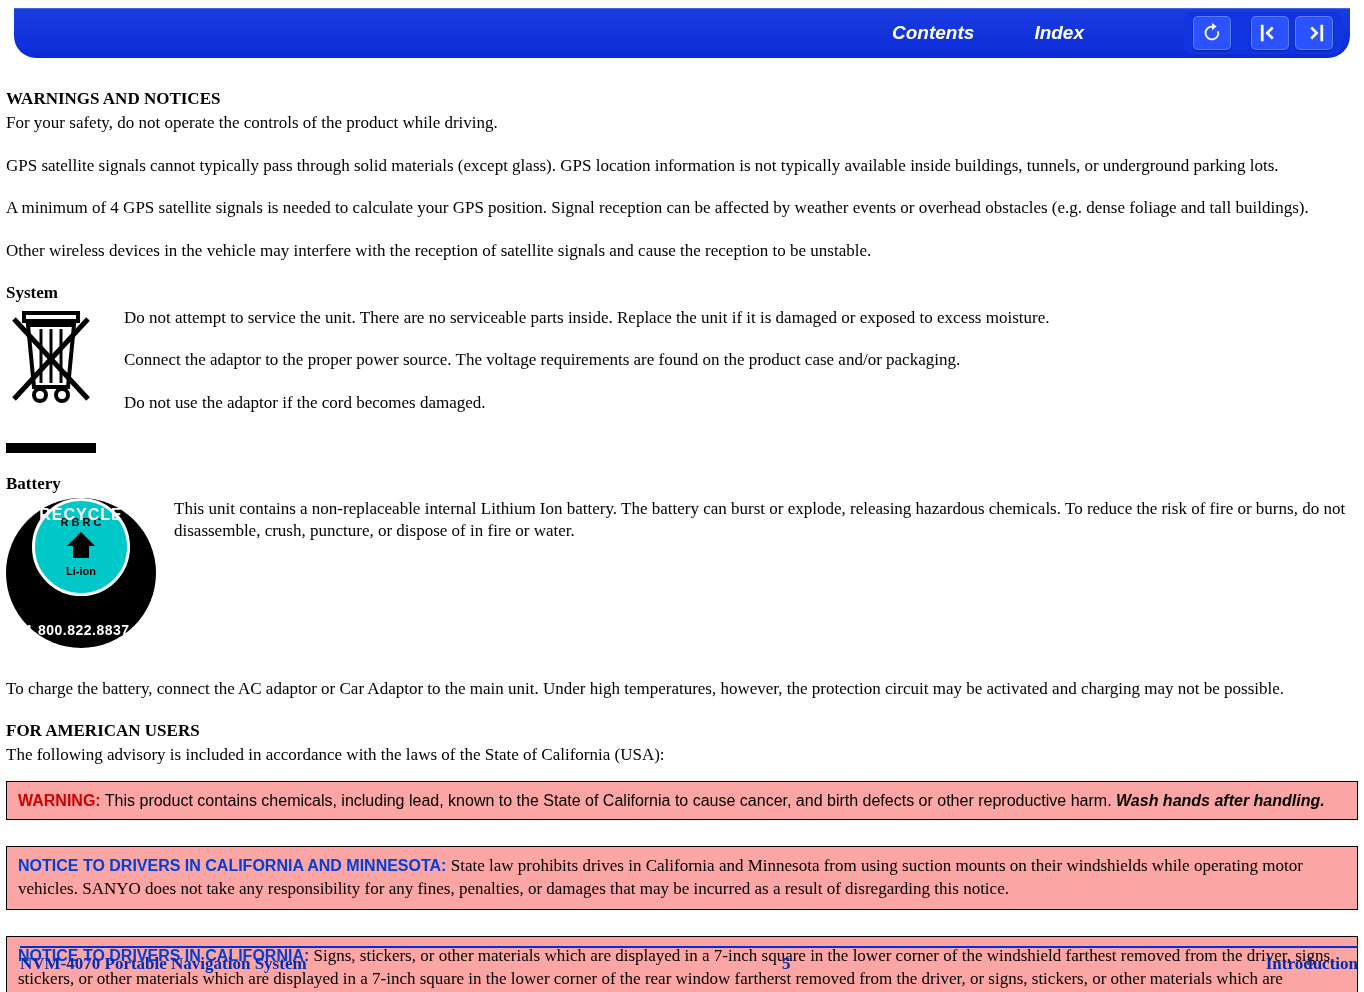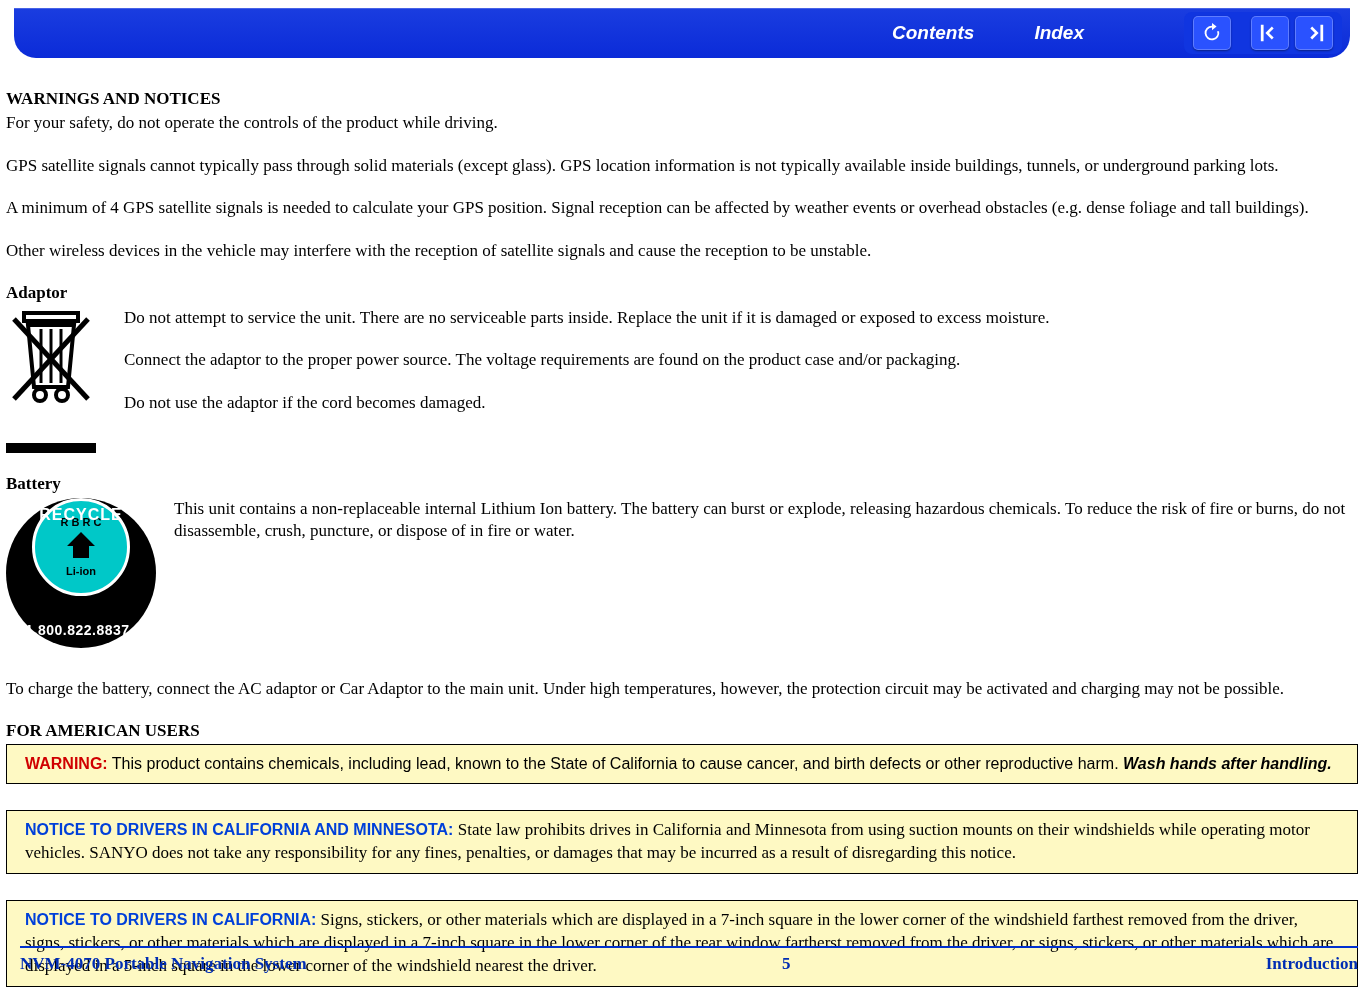--- a/index.html
+++ b/index.html
@@ -85,22 +85,22 @@
     color:#fff;font-family:Arial Black,sans-serif;font-size:16px;font-weight:900;
     letter-spacing:1px;
   }
   .recycle-text-bottom {
     position:absolute;bottom:8px;left:0;right:7px;text-align:center;
     color:#fff;font-family:Arial Black,sans-serif;font-size:14px;font-weight:900;
     letter-spacing:0.5px;
   }
   .notice {
     border:1px solid #000;
-    background:#fef9c3;
-    padding:8px 18px;
+    background:#fca5a5;
+    padding:8px 11px;
     margin-bottom:26px;
     font-family: Arial, Helvetica, sans-serif;
     font-size:16px;
     line-height:1.35;
   }
   .notice .warn-label { color:#d00000; font-weight:bold; }
   .notice .blue-label { color:#0040d9; font-weight:bold; }
   .notice .ital { font-style:italic; font-weight:bold; }
   .footer {
     position:absolute;
@@ -145,21 +145,21 @@
 
 <div class="content">
 
   <div class="col">
     <div class="sec-title">WARNINGS AND NOTICES</div>
     <p>For your safety, do not operate the controls of the product while driving.</p>
     <p>GPS satellite signals cannot typically pass through solid materials (except glass). GPS location information is not typically available inside buildings, tunnels, or underground parking lots.</p>
     <p>A minimum of 4 GPS satellite signals is needed to calculate your GPS position. Signal reception can be affected by weather events or overhead obstacles (e.g. dense foliage and tall buildings).</p>
     <p>Other wireless devices in the vehicle may interfere with the reception of satellite signals and cause the reception to be unstable.</p>
 
-    <div class="sec-title">Adaptor</div>
+    <div class="sec-title">System</div>
     <div class="adaptor-row">
       <div class="adaptor-icons">
         <svg class="bin-svg" viewBox="0 0 90 100">
           <rect x="18" y="6" width="54" height="8" fill="none" stroke="#000" stroke-width="4"></rect>
           <path d="M22 18 L68 18 L62 80 L28 80 Z" fill="none" stroke="#000" stroke-width="4"></path>
           <circle cx="34" cy="88" r="6" fill="none" stroke="#000" stroke-width="4"></circle>
           <circle cx="56" cy="88" r="6" fill="none" stroke="#000" stroke-width="4"></circle>
           <line x1="35" y1="22" x2="35" y2="76" stroke="#000" stroke-width="3"></line>
           <line x1="45" y1="22" x2="45" y2="76" stroke="#000" stroke-width="3"></line>
           <line x1="55" y1="22" x2="55" y2="76" stroke="#000" stroke-width="3"></line>
@@ -192,20 +192,21 @@
       </div>
       <div>
         <p>This unit contains a non-replaceable internal Lithium Ion battery. The battery can burst or explode, releasing hazardous chemicals. To reduce the risk of fire or burns, do not disassemble, crush, puncture, or dispose of in fire or water.</p>
       </div>
     </div>
   </div>
 
   <div class="col">
     <p>To charge the battery, connect the AC adaptor or Car Adaptor to the main unit. Under high temperatures, however, the protection circuit may be activated and charging may not be possible.</p>
     <div class="sec-title">FOR AMERICAN USERS</div>
+    <p style="margin-bottom:14px">The following advisory is included in accordance with the laws of the State of California (USA):</p>
 
     <div class="notice">
       <span class="warn-label">WARNING:</span><span> This product contains chemicals, including lead, known to the State of California to cause cancer, and birth defects or other reproductive harm. </span><span class="ital">Wash hands after handling.</span>
     </div>
 
     <div class="notice" style="font-family:'Times New Roman',serif;font-size:17px;">
       <span class="blue-label" style="font-family:Arial,sans-serif;font-size:16px;">NOTICE TO DRIVERS IN CALIFORNIA AND MINNESOTA:</span><span> State law prohibits drives in California and Minnesota from using suction mounts on their windshields while operating motor vehicles. SANYO does not take any responsibility for any fines, penalties, or damages that may be incurred as a result of disregarding this notice.</span>
     </div>
 
     <div class="notice" style="font-family:'Times New Roman',serif;font-size:17px;">

